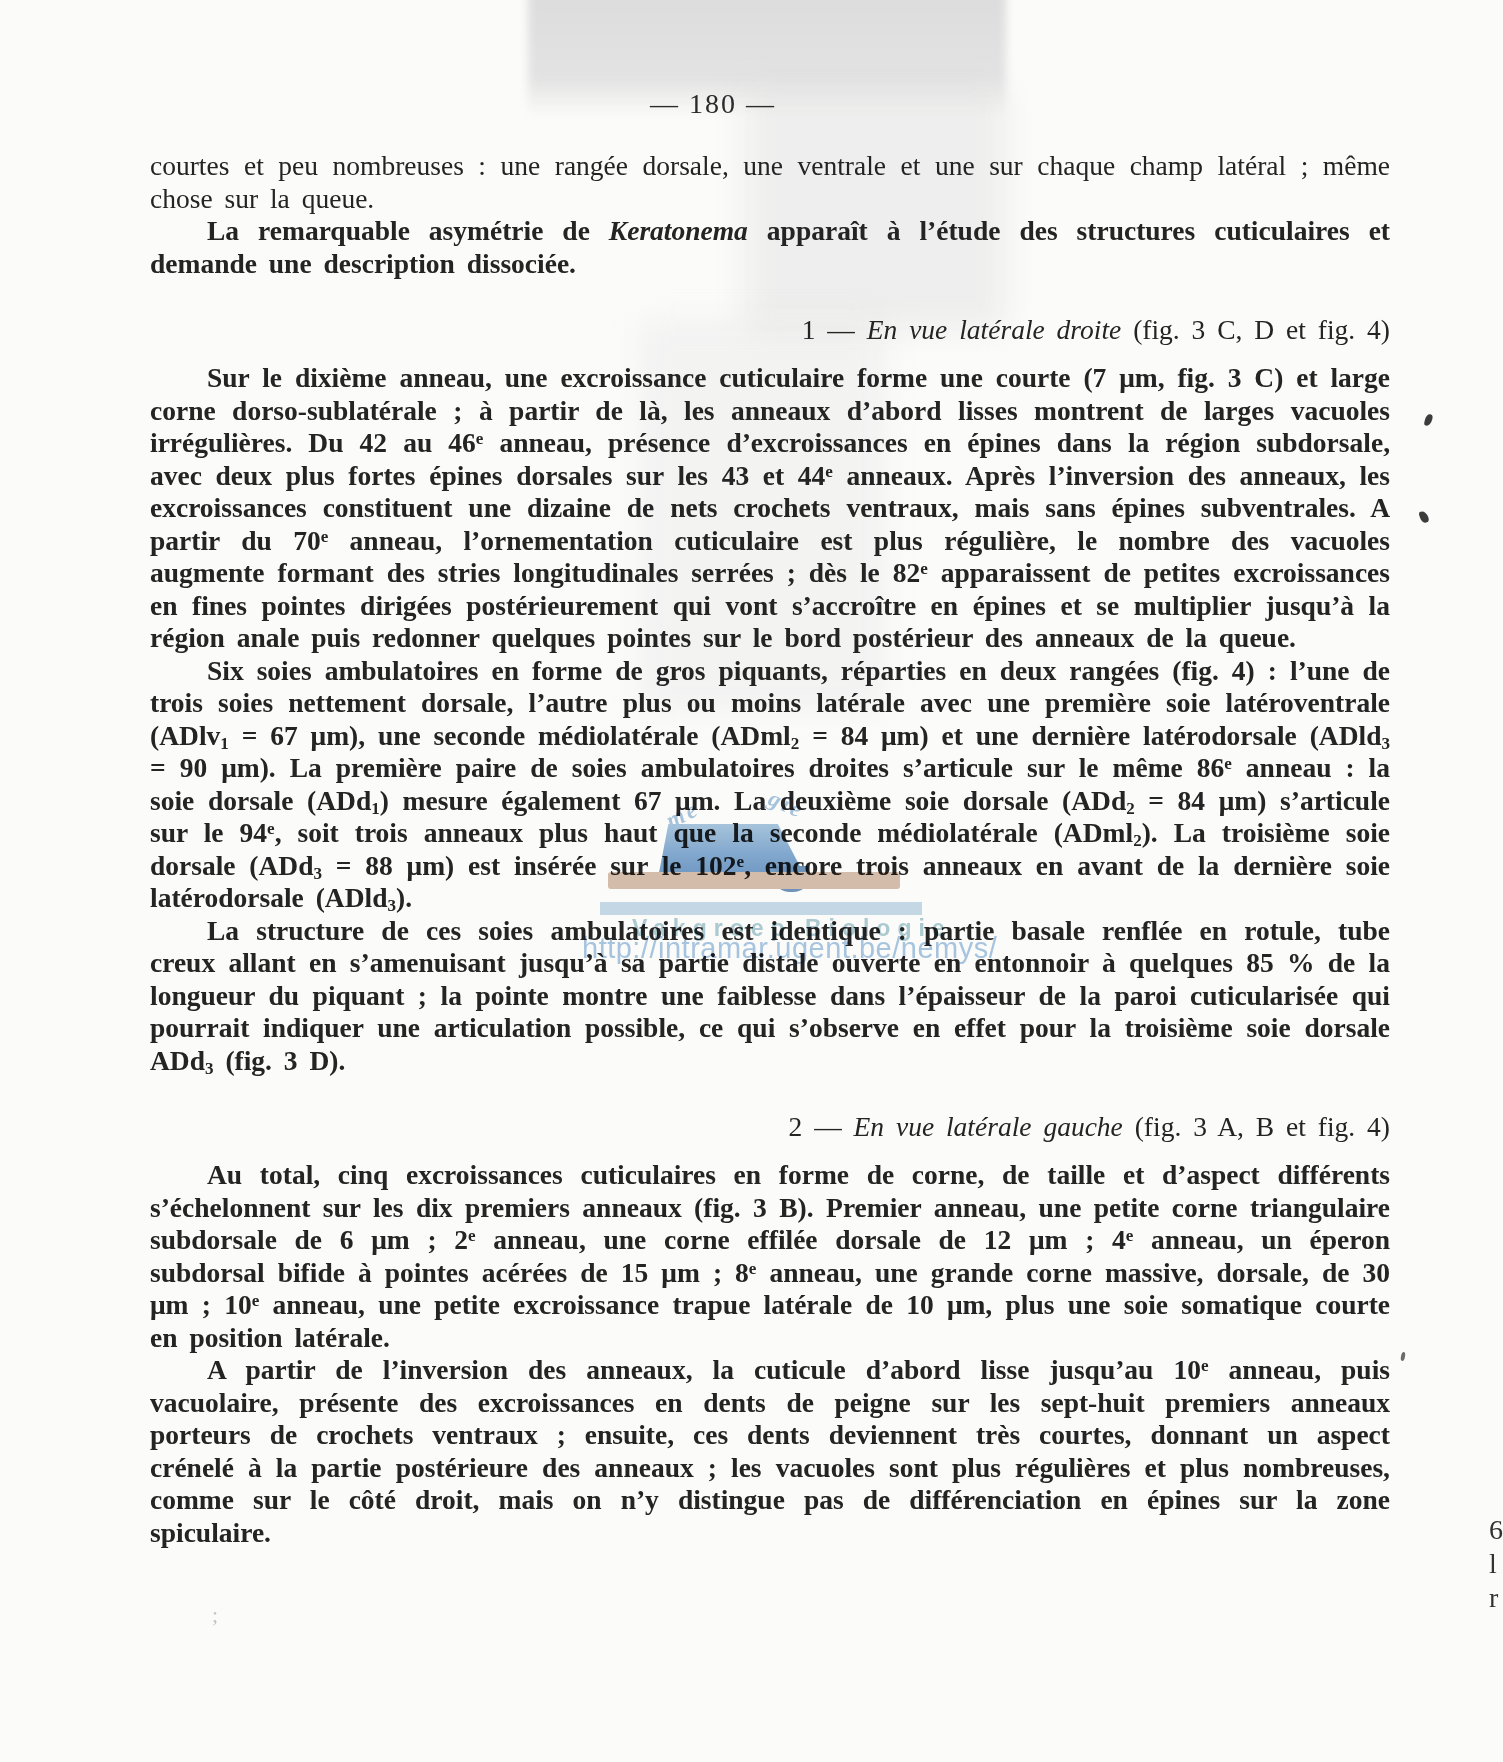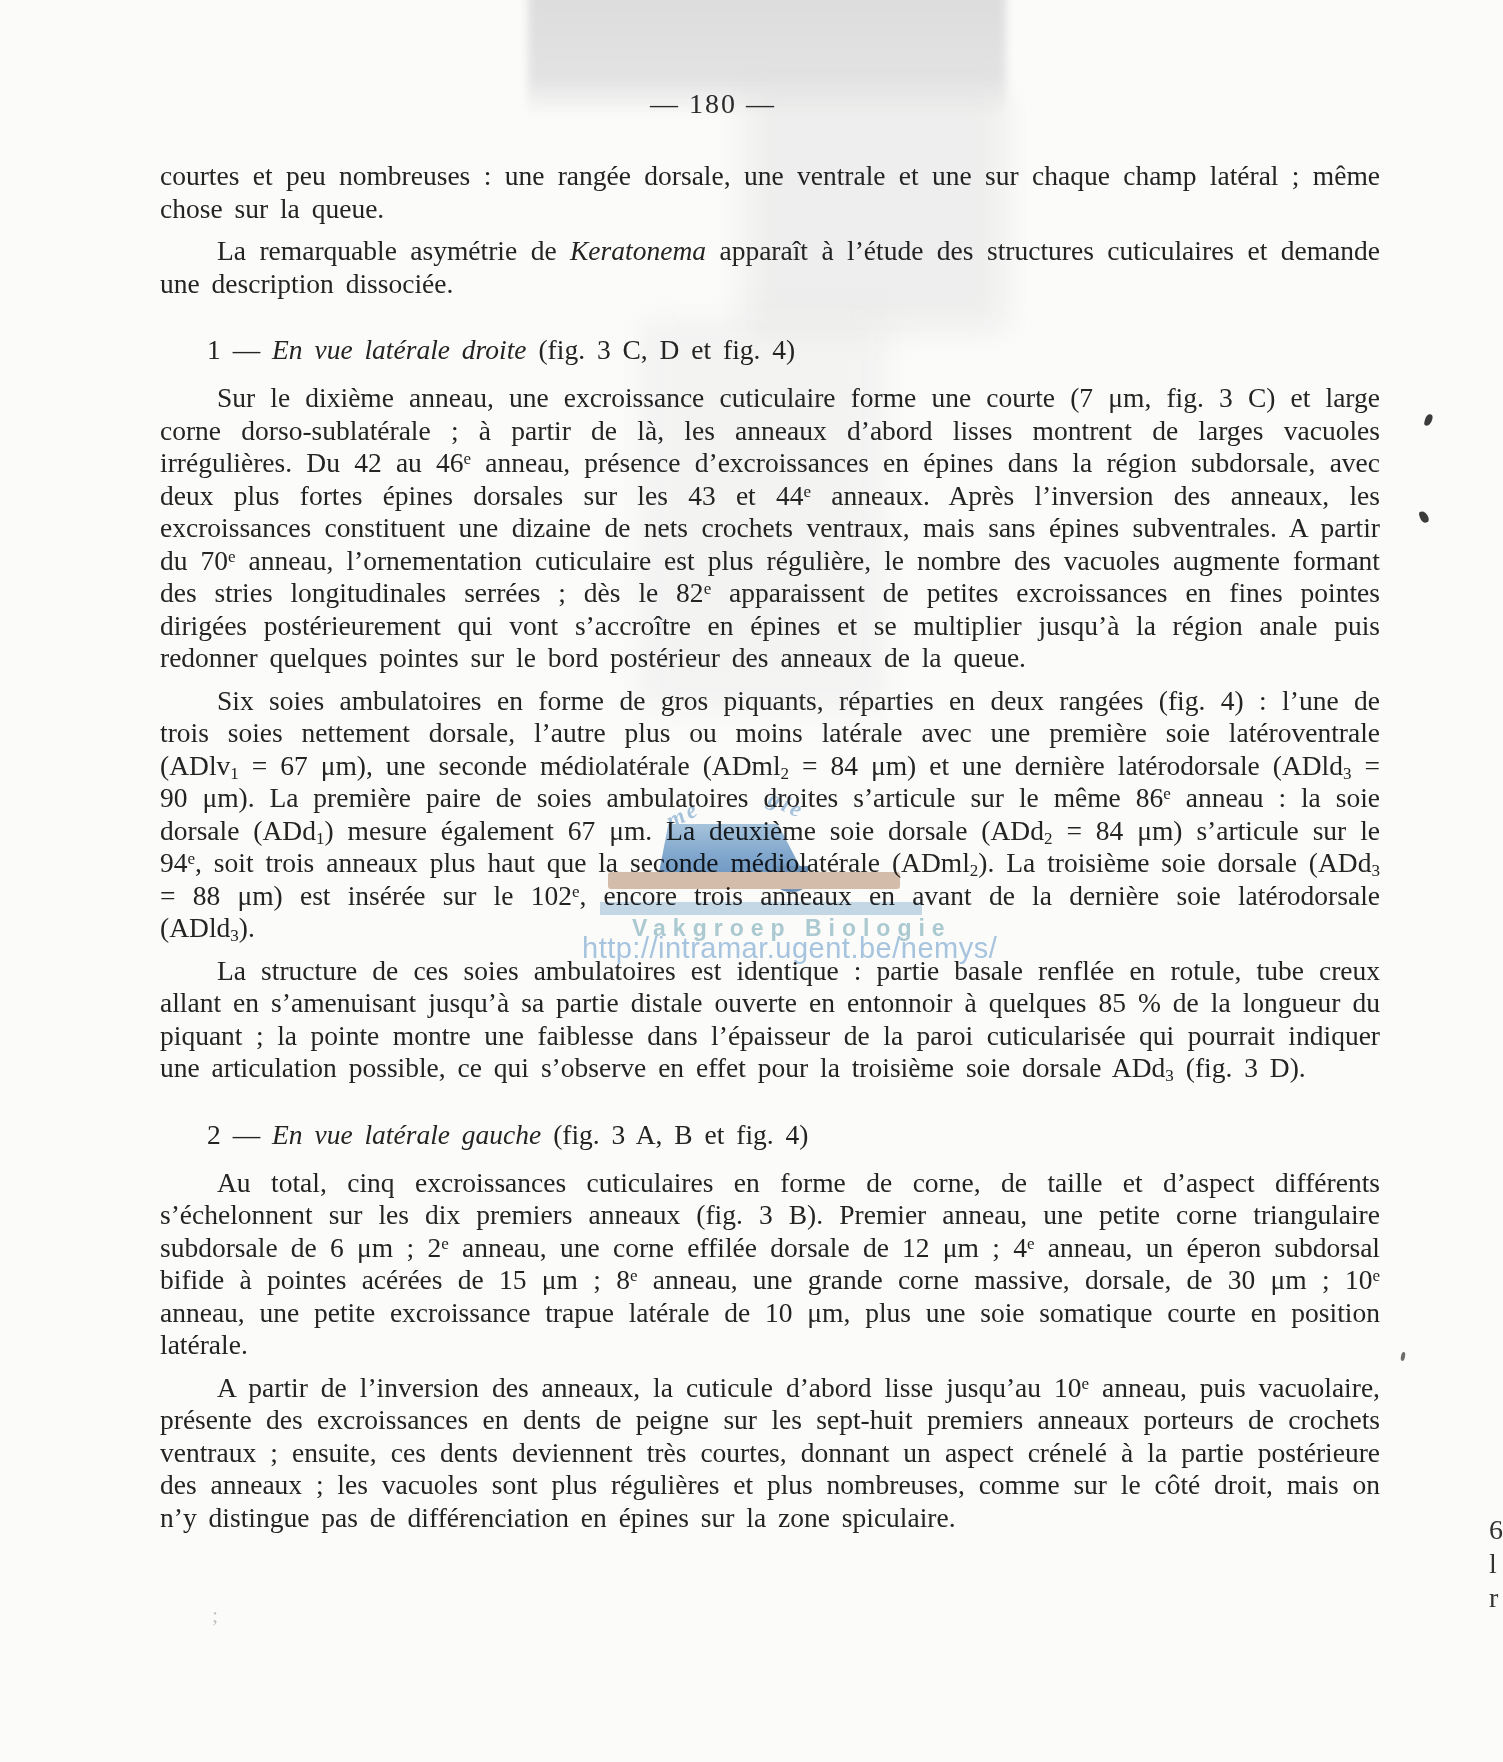--- a/index.html
+++ b/index.html
@@ -31,25 +31,25 @@
     position:absolute; top:88px; left:608px; width:210px;
     text-align:center; font-size:28px; letter-spacing:2px; color:#2b2b2b; z-index:2;
   }
 
   
   .text-column {
     position:absolute; left:150px; top:150px; width:1240px;
     font-size:27.5px; line-height:32.5px; text-align:justify;
     color:#242424; word-spacing:5px; z-index:2;
   }
-  .text-column p { margin:10px; }
-  .text-column p.indent { text-indent:57px; }
+  .text-column p { margin:0; }
+  .text-column p.indent { text-indent:57px;font-weight:bold; }
   .text-column h2.heading {
     font-size:27.5px; font-weight:normal; line-height:33px;
-    margin:33px 0 16px 57px; text-align:left;
+    margin:33px 0 16px 57px; text-align:right;
   }
   .text-column sub { font-size:.62em; vertical-align:-0.22em; line-height:0; }
   .text-column sup { font-size:.62em; vertical-align:0.45em; line-height:0; }
 
   
   #watermark {
     position:absolute; inset:0; z-index:3; pointer-events:none;
     mix-blend-mode:multiply;
   }
   .wm-arc-left {

